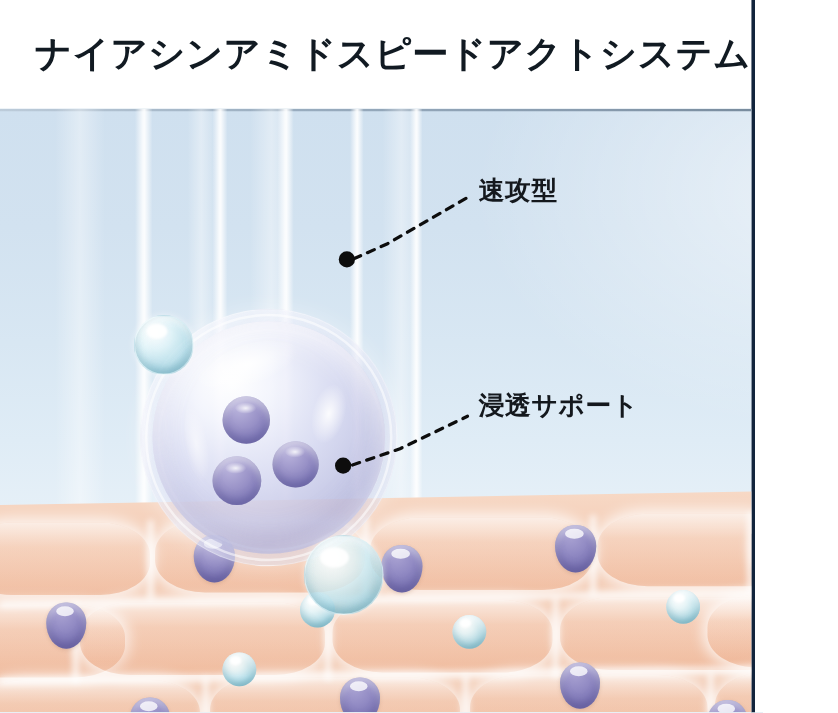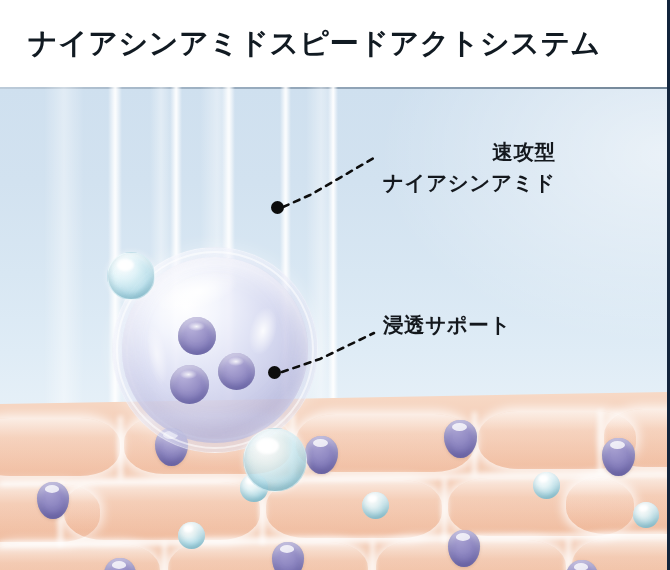--- a/index.html
+++ b/index.html
@@ -4,21 +4,21 @@
 <style>
   html,body{margin:0;padding:0;}
   body{
     width:670px;height:570px;
     background:#ffffff;
     font-family:"Liberation Sans","DejaVu Sans",sans-serif;
     overflow:hidden;
   }
   #root{
     position:relative;
-    width:670px;height:570px;
+    width:604px;height:570px;
     box-sizing:border-box;
     border-right:3px solid #12243c;
     overflow:hidden;
     background:#fff;
   }
   
   #header{
     position:absolute;left:0;top:0;width:667px;height:87px;
     background:#ffffff;
     display:flex;align-items:center;
@@ -160,21 +160,20 @@
   }
   .label{
     position:absolute;
     color:#14181d;
     font-weight:bold;
     font-size:20.5px;
     line-height:31px;
     letter-spacing:0.6px;
     white-space:nowrap;
     font-family:"DejaVu Sans","Liberation Sans",sans-serif;
-    text-align:right;
   }
   .label sup{font-size:12px;font-weight:bold;vertical-align:super;letter-spacing:0;}
   svg.leader{position:absolute;left:0;top:0;width:667px;height:483px;pointer-events:none;}
 </style>
 </head>
 <body>
 
 <div id="root">
 
   <div id="header">
@@ -266,21 +265,20 @@
     <svg class="leader" viewBox="0 0 667 483">
       <polyline points="283,120 310,108 374,71" fill="none" stroke="#0d0d0d" stroke-width="2.6" stroke-dasharray="6 6" stroke-linecap="round"></polyline>
       <polyline points="282,285 320,272 374,246" fill="none" stroke="#0d0d0d" stroke-width="2.6" stroke-dasharray="6 6" stroke-linecap="round"></polyline>
     </svg>
 
     <div class="dot" style="left:271px;top:114px;"></div>
     <div class="dot" style="left:268px;top:279px;"></div>
 
     <div class="label" style="left:383px;top:50px;">
       <div>速攻型</div>
-      <div>ナイアシンアミド</div>
     </div>
 
     <div class="label" style="left:383px;top:223px;font-family:Liberation Serif, serif;">
       <div>浸透サポート</div>
     </div>
 
   </div>
 </div>
 
 </body></html>

